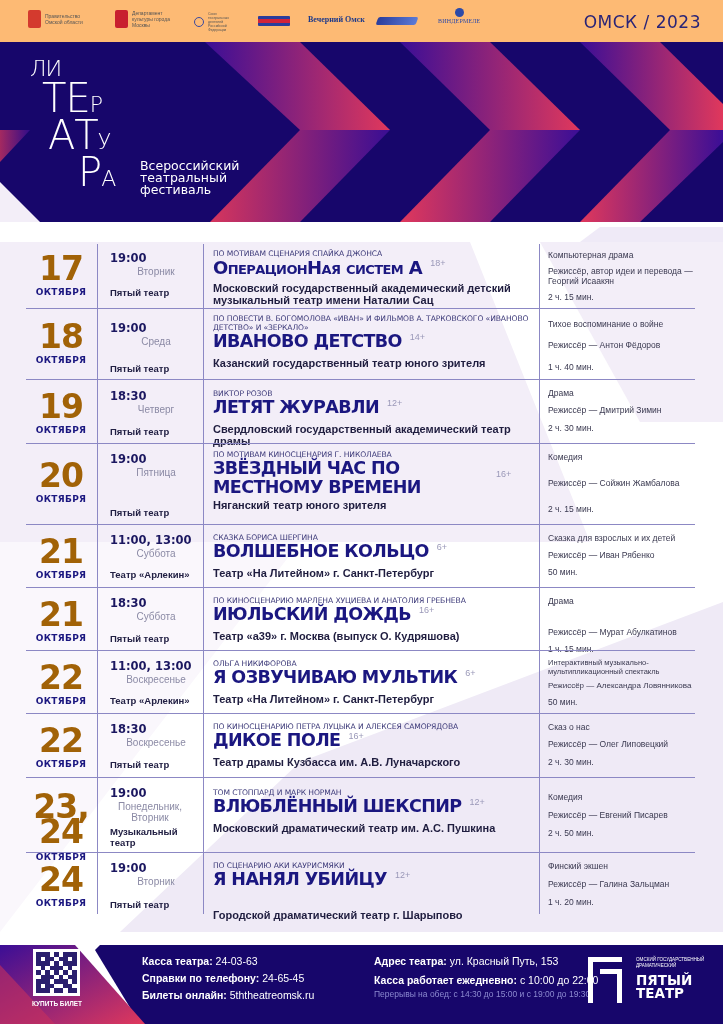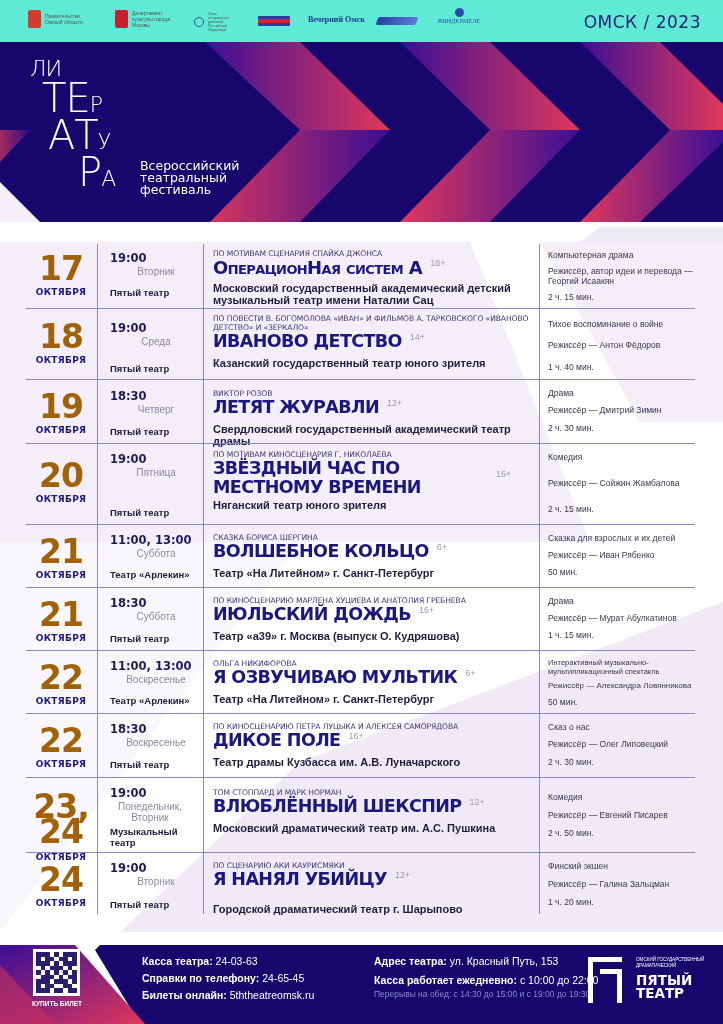--- a/index.html
+++ b/index.html
@@ -1,20 +1,20 @@
 <!DOCTYPE html>
 <html><head>
 <meta charset="utf-8">
 <style>
   * { box-sizing: border-box; margin: 0; padding: 0; }
   html, body { width: 723px; height: 1024px; overflow: hidden; background: #ffffff; }
   body { position: relative; font-family: "Liberation Sans", sans-serif; color: #1c1a6b; }
 
   
-  .logos { position: absolute; left: 0; top: 0; width: 723px; height: 56px; background: #5eead4; }
+  .logos { position: absolute; left: 0; top: 0; width: 723px; height: 56px; background: #fdba74; }
   .logo { position: absolute; top: 10px; display: flex; align-items: center; gap: 4px; }
   .logo .mark { width: 13px; height: 18px; border-radius: 2px; }
   .logo .txt { font-size: 5px; line-height: 6px; color: #555; width: 44px; }
   .logo.l3 .mark { width: 10px; height: 10px; border: 1px solid #3a4aa0; border-radius: 50%; background: transparent; }
   .logo.l4 .mark { width: 32px; height: 10px; background: linear-gradient(#2a3d9c 0 33%, #d2233a 33% 66%, #2a3d9c 66%); border-radius: 1px; }
   .logo.l5 .name { font-family: "Liberation Serif", serif; font-weight: bold; font-size: 8px; color: #1e3a8a; }
   .logo.l6 .mark { width: 40px; height: 8px; background: linear-gradient(90deg,#2a3d9c,#5c7bd6); transform: skewX(-20deg); border-radius: 2px; }
   .logo.l7 { flex-direction: column; gap: 1px; top: 8px; }
   .logo.l7 .mark { width: 9px; height: 9px; border-radius: 50%; background: #2c4aa8; }
   .logo.l7 .name { font-family: "Liberation Serif", serif; font-size: 6px; color: #2c4aa8; letter-spacing: 0.2px; }
@@ -293,21 +293,21 @@
       <span class="weekday">Суббота</span>
       <span class="venue" style="top:37px">Пятый театр</span>
     </div>
     <div class="show" style="top:8px">
       <span class="author">ПО КИНОСЦЕНАРИЮ МАРЛЕНА ХУЦИЕВА И АНАТОЛИЯ ГРЕБНЕВА</span>
       <span class="title">ИЮЛЬСКИЙ ДОЖДЬ</span><span class="age">16+</span>
       <span class="company" style="margin-top:6px">Театр «а39» г. Москва (выпуск О. Кудряшова)</span>
     </div>
     <div class="info" style="top:8px">
       <span class="genre">Драма</span>
-      <span class="director" style="margin-top:7px">Режиссёр — Мурат Абулкатинов</span>
+      <span class="director" style="margin-top:21px">Режиссёр — Мурат Абулкатинов</span>
       <span class="duration" style="margin-top:7px">1 ч. 15 мин.</span>
     </div>
     <div class="sep"></div>
       <div class="sep2"></div>
   </div>
 
   <div class="row" style="top:409px;height:63px">
     <div class="date" style="top:12px">
       <span class="day">22</span>
       <span class="month">ОКТЯБРЯ</span>
@@ -385,21 +385,21 @@
       <span class="month">ОКТЯБРЯ</span>
     </div>
     <div class="when" style="top:8px;height:54px">
       <span class="time">19:00</span>
       <span class="weekday">Вторник</span>
       <span class="venue" style="top:38px">Пятый театр</span>
     </div>
     <div class="show" style="top:8px">
       <span class="author">ПО СЦЕНАРИЮ АКИ КАУРИСМЯКИ</span>
       <span class="title">Я НАНЯЛ УБИЙЦУ</span><span class="age">12+</span>
-      <span class="company" style="margin-top:14px">Городской драматический театр г. Шарыпово</span>
+      <span class="company" style="margin-top:20px">Городской драматический театр г. Шарыпово</span>
     </div>
     <div class="info" style="top:8px">
       <span class="genre">Финский экшен</span>
       <span class="director" style="margin-top:8px">Режиссёр — Галина Зальцман</span>
       <span class="duration" style="margin-top:8px">1 ч. 20 мин.</span>
     </div>
   </div>
 </div>
 
 <div class="footer">

